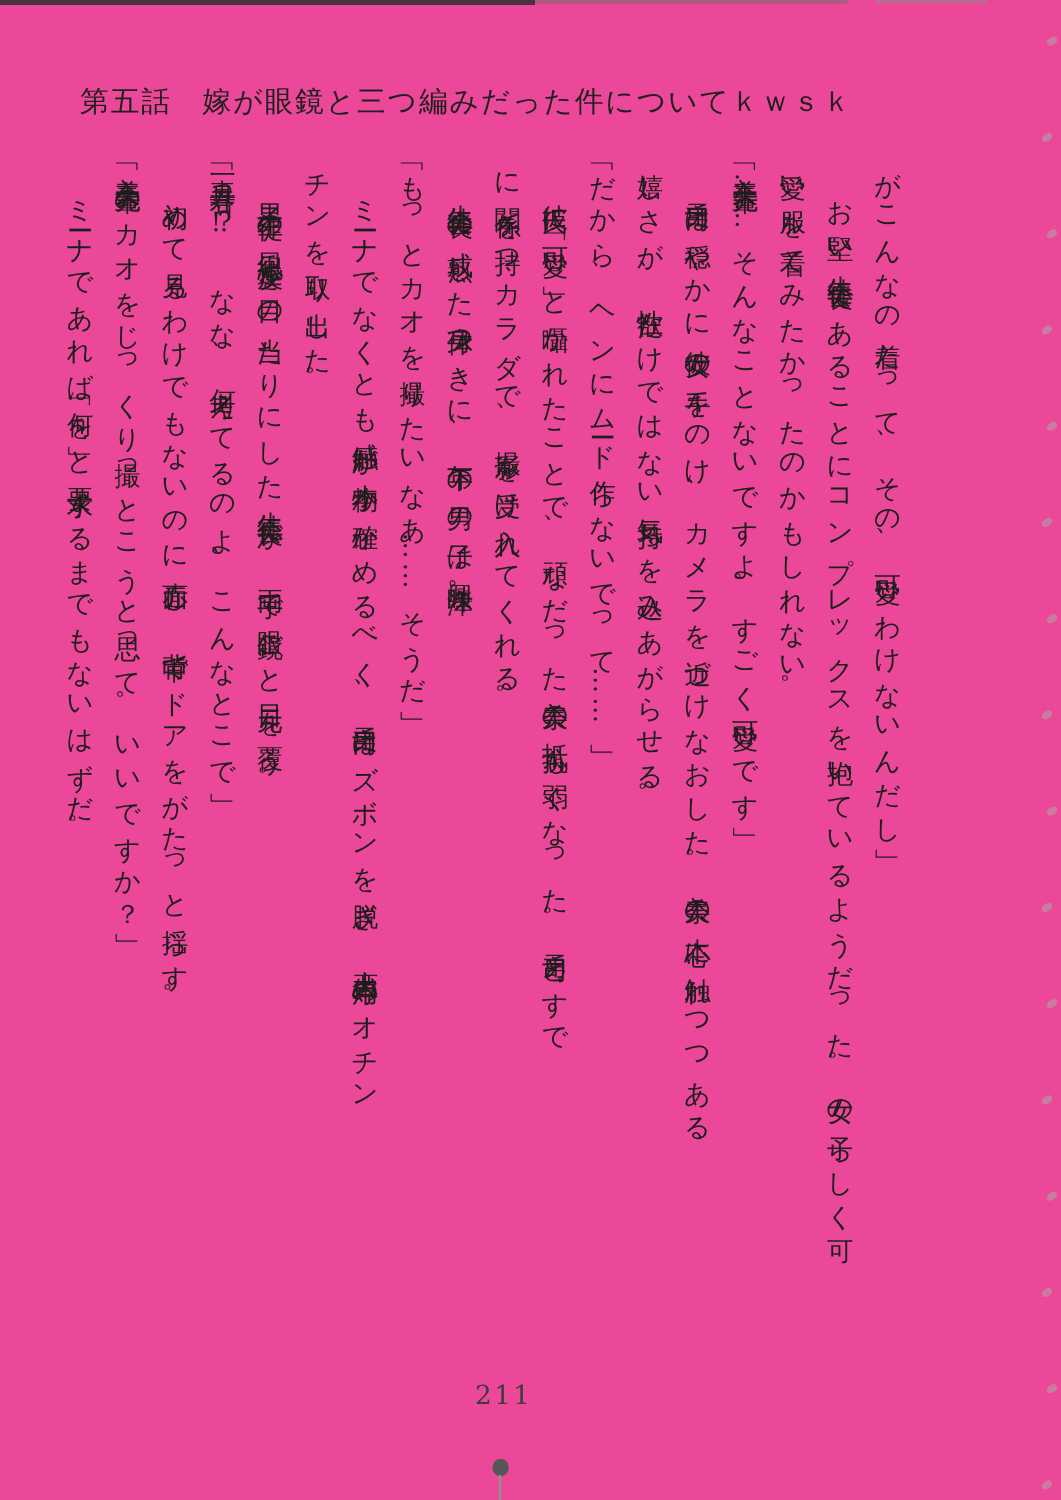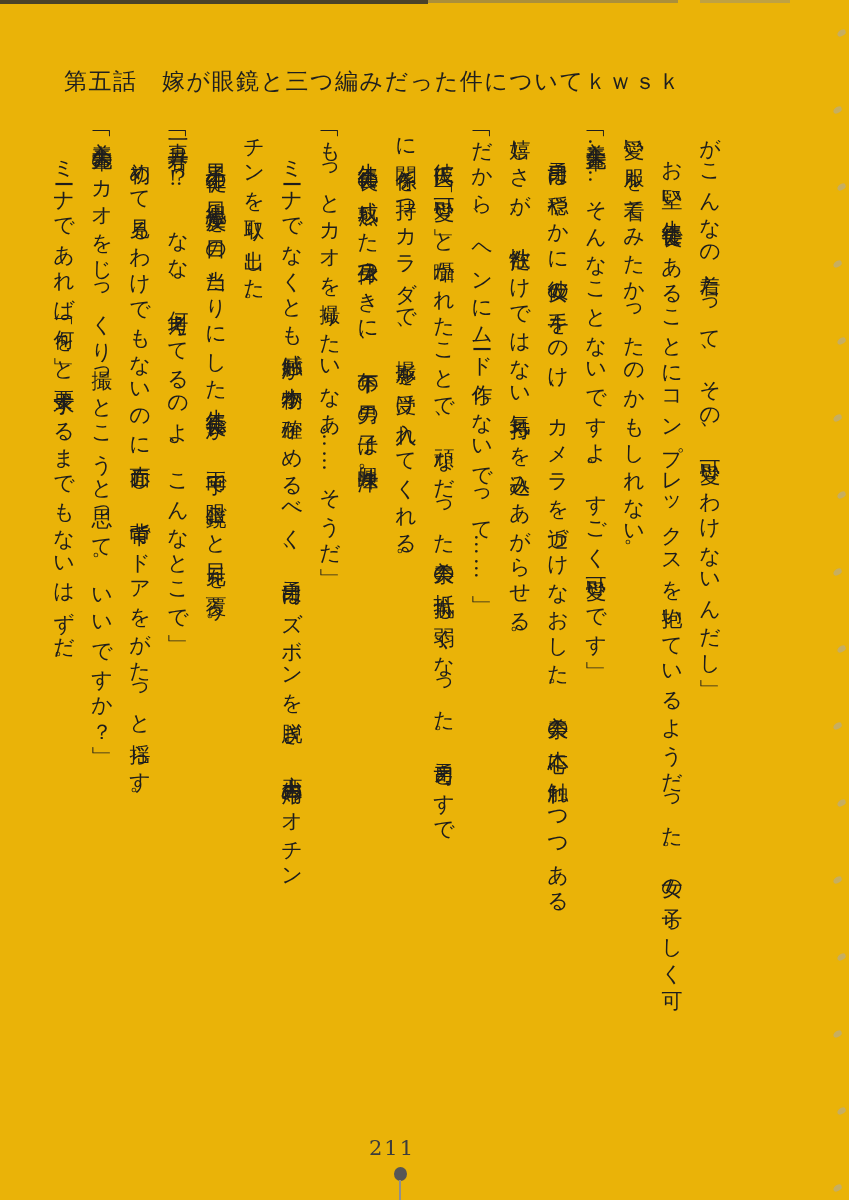--- a/index.html
+++ b/index.html
@@ -1,20 +1,20 @@
 <!DOCTYPE html>
 <html><head>
 <meta charset="utf-8">
 <style>
   html, body { margin: 0; padding: 0; }
   .page {
     position: relative;
     width: 849px;
     height: 1200px;
-    background: #eab308;
+    background: #ec4899;
     overflow: hidden;
     font-family: "DejaVu Serif", serif;
   }
   
   .top-artifact-1 {
     position: absolute; left: 0; top: 0; width: 428px; height: 4px;
     background: #2f2f2f; opacity: .85;
   }
   .top-artifact-2 {
     position: absolute; left: 428px; top: 0; width: 250px; height: 3px;
@@ -41,21 +41,22 @@
     text-orientation: mixed;
     width: 38px; height: 968px;
     line-height: 38px;
     font-size: 21px; letter-spacing: 3px;
     color: #1d1d1d;
     overflow: hidden;
   }
   .text-line.indent { padding-top: 23px; height: 945px; }
   
   .page-number {
-    position: absolute; left: 369px; top: 1136px; width: 68px;
+    position: absolute; left: 369px; top: 1104px; width: 68px;
+    text-align: center;
     font-size: 21px; letter-spacing: 2px; color: #3c3c3c;
   }
   
   .binding-dot {
     position: absolute; left: 394px; top: 1167px;
     width: 13px; height: 14px; border-radius: 50%;
     background: #565656;
   }
   .binding-stem {
     position: absolute; left: 399px; top: 1180px;

